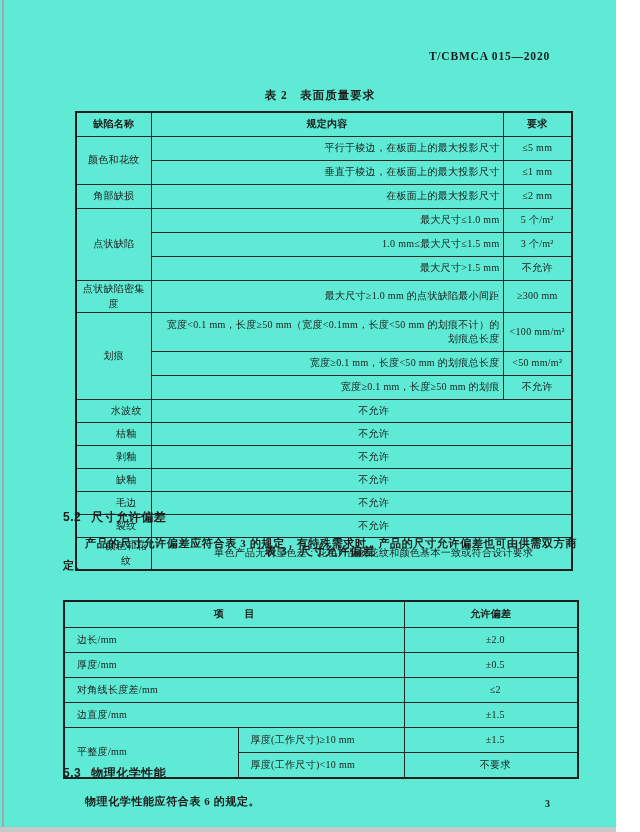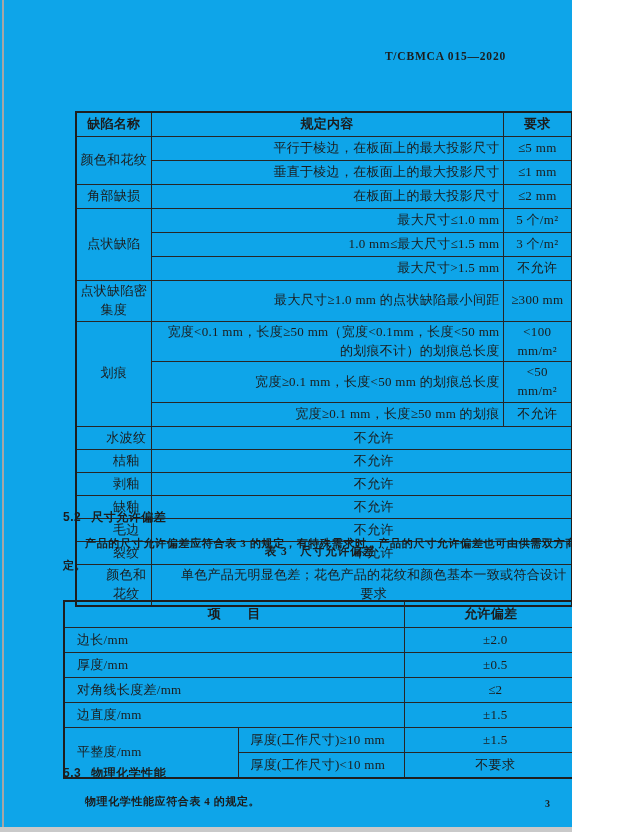--- a/index.html
+++ b/index.html
@@ -1,31 +1,31 @@
 <!DOCTYPE html>
 <html><head>
 <meta charset="utf-8">
 <style>
   html,body{margin:0;padding:0;background:#ffffff;}
   .page{
-    position:relative;width:572px;height:832px;background:#0ea5e9;overflow:hidden;
+    position:relative;width:616px;height:832px;background:#5eead4;overflow:hidden;
     font-family:"Liberation Serif","DejaVu Serif",serif;color:#1c1c1c;
   }
   .scan-edge-left{position:absolute;left:2px;top:0;width:2px;height:832px;background:#a6a6a6;}
   .scan-edge-bottom{position:absolute;left:0;bottom:0;width:640px;height:5px;background:#c9c9c9;}
   .doc-code{
     position:absolute;top:50px;right:66px;font-size:11.5px;font-weight:bold;letter-spacing:0.8px;
   }
   .tbl-title{
     position:absolute;left:0;width:640px;text-align:center;font-weight:bold;font-size:11.5px;letter-spacing:1px;
   }
   .t2-title{top:88px;}
   .t3-title{top:544px;}
   table{border-collapse:collapse;table-layout:fixed;position:absolute;}
-  td{border:1px solid #262626;font-size:13px;text-align:center;vertical-align:middle;
+  td{border:1px solid #262626;font-size:10px;text-align:center;vertical-align:middle;
      padding:1px 3px;line-height:1.45;letter-spacing:0.3px;overflow:hidden;}
   .t2{top:111px;left:75px;width:496px;border:2px solid #1e1e1e;}
   .t3{top:600px;left:63px;width:514px;border:2px solid #1e1e1e;}
   .hd{font-weight:bold;}
   .lft{text-align:right;padding-left:8px;}
   .h21 td{height:21px;}
   .h20 td{height:20px;padding-left:28px;}
   .h36 td{height:36px;}
   .t3 .h23 td{height:23px;}
   .t3 .h22 td{height:22px;padding-left:12px;}
@@ -47,20 +47,21 @@
 </style>
 </head>
 <body>
 
 <div class="page">
   <div class="scan-edge-left"></div>
   <div class="scan-edge-bottom"></div>
 
   <div class="doc-code">T/CBMCA 015—2020</div>
 
+  <div class="tbl-title t2-title">表 2　表面质量要求</div>
 
   <table class="t2">
     <colgroup>
         <col style="width:75px">
         <col style="width:352px">
         <col style="width:69px">
       </colgroup>
     <tbody>
         <tr class="h21">
       <td class="hd">缺陷名称</td>
@@ -187,16 +188,16 @@
       <td class="item">厚度(工作尺寸)&lt;10 mm</td>
       <td>不要求</td>
     </tr>
   </tbody>
     </table>
 
   <div class="sec-head sec53-head">
     <span class="num">5.3</span><span>物理化学性能</span>
   </div>
 
-  <div class="para para53">物理化学性能应符合表 4 的规定。</div>
+  <div class="para para53">物理化学性能应符合表 6 的规定。</div>
 
   <div class="page-num">3</div>
 </div>
 
 </body></html>

